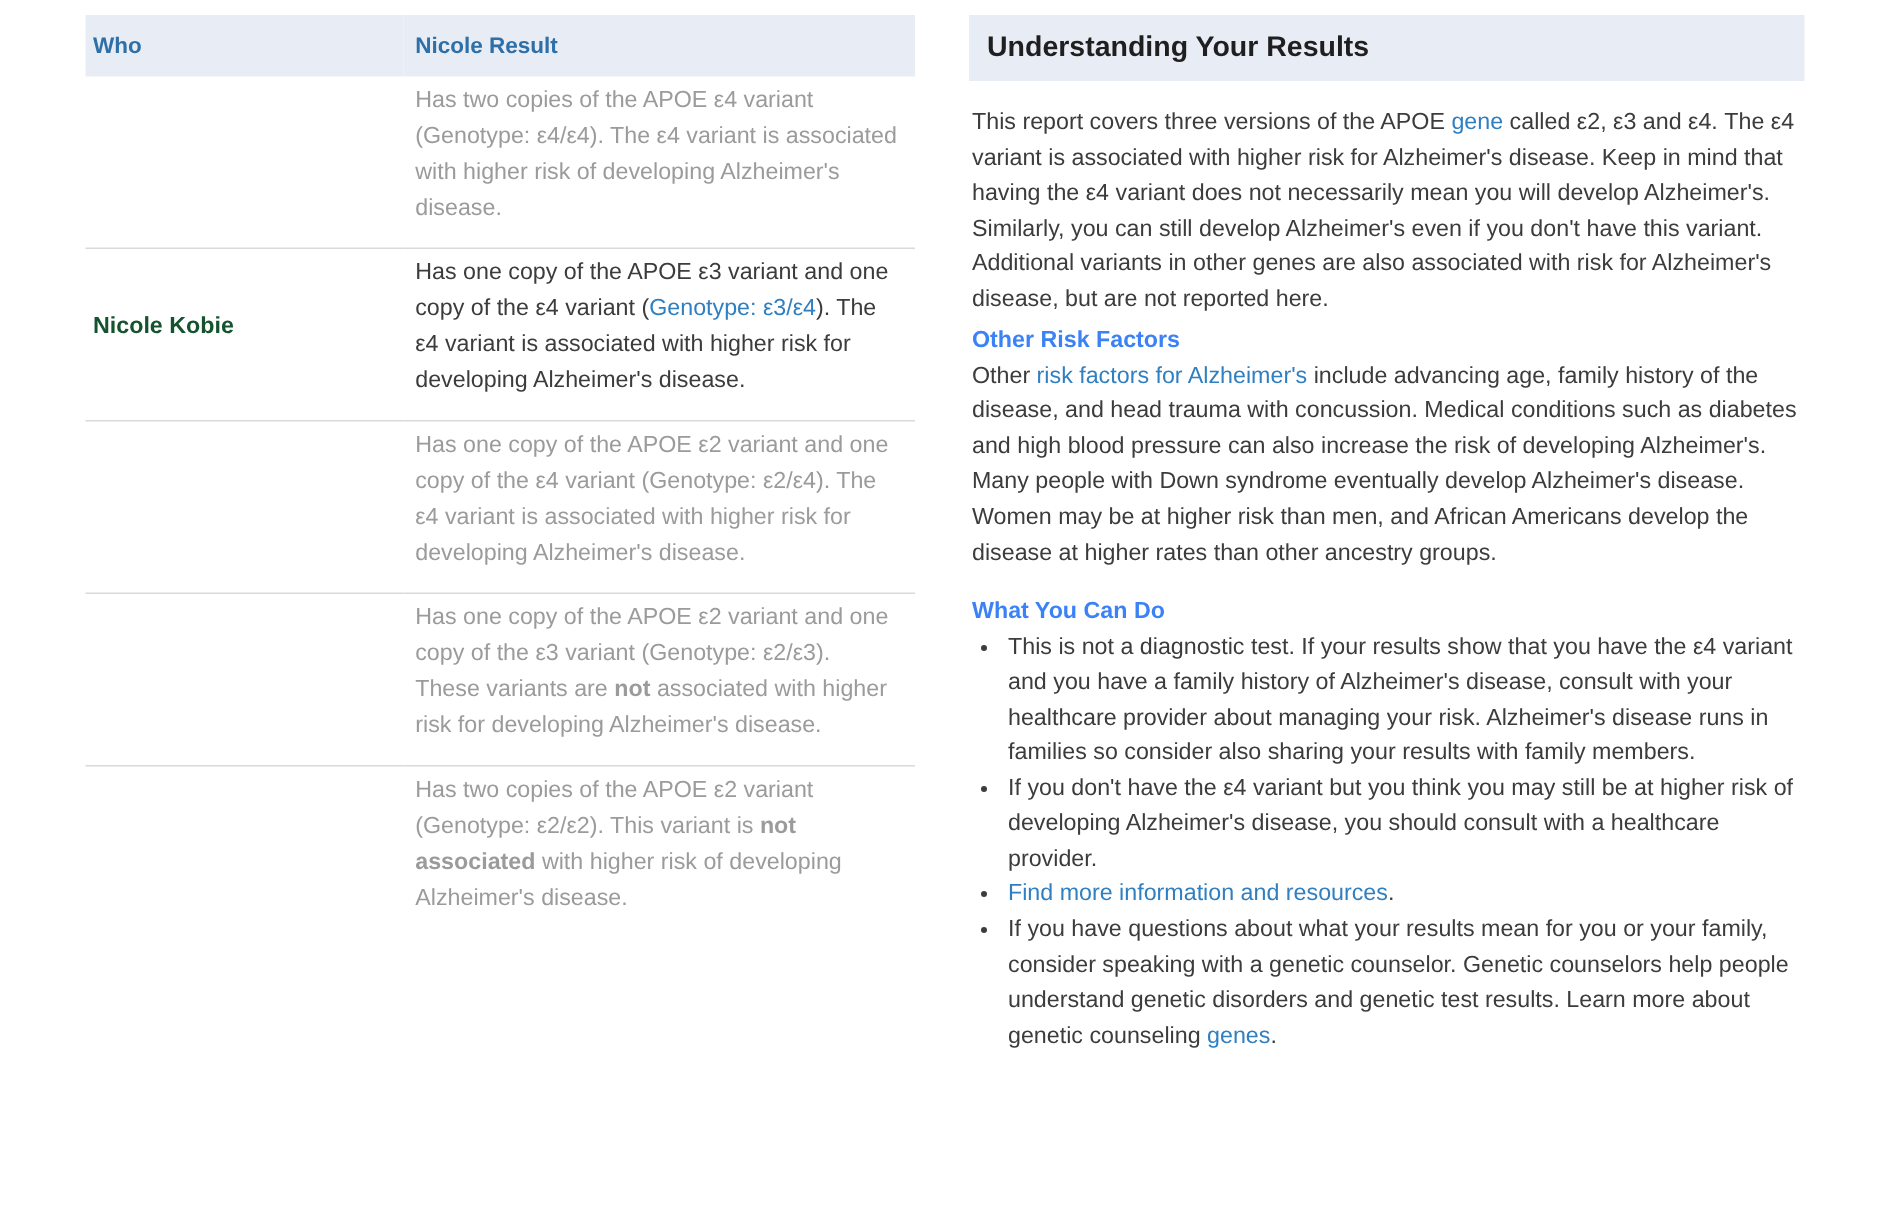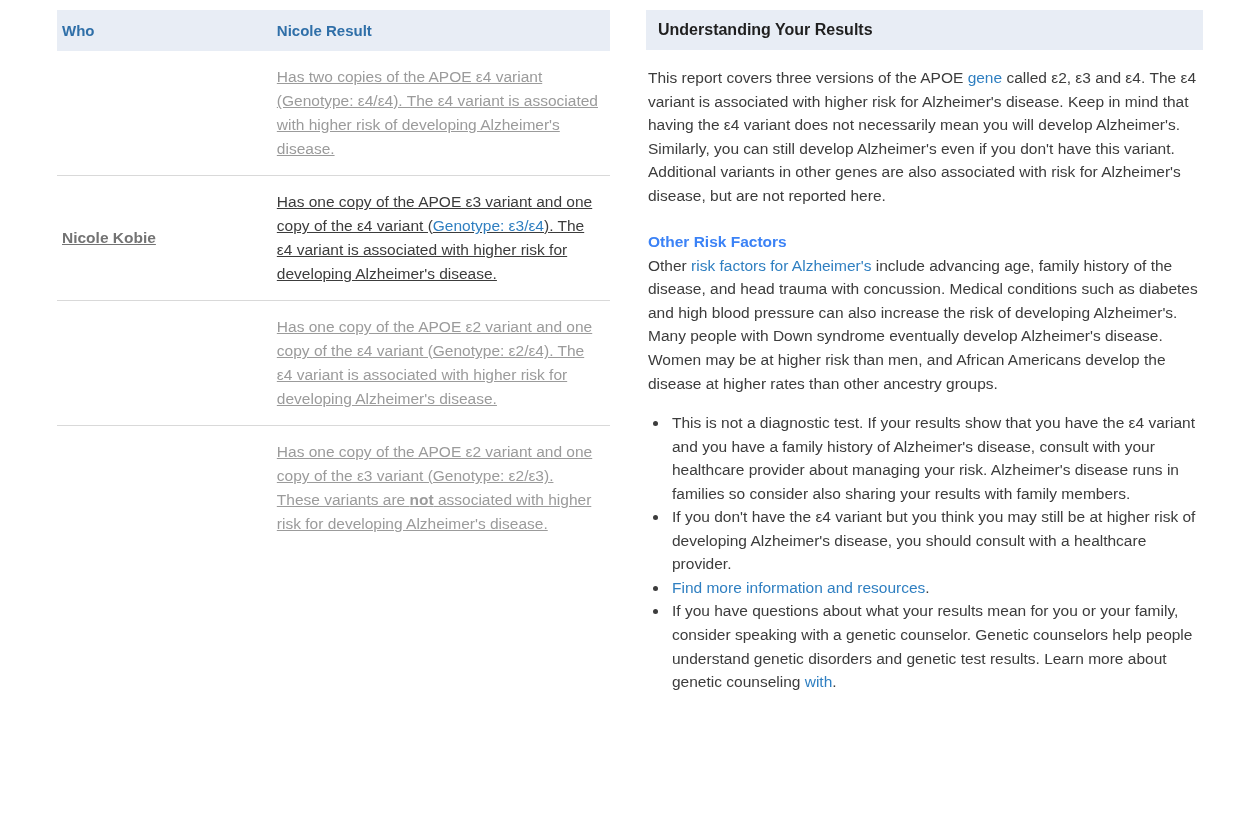--- a/index.html
+++ b/index.html
@@ -35,30 +35,29 @@
     font-weight: bold;
     text-align: left;
     padding: 12px 0 12px 0;
     vertical-align: middle;
   }
   .th-who { width: 212px; padding-left: 5px !important; }
   .th-result { width: 341px; padding-left: 8px !important; }
 
   .results-table td {
     vertical-align: top;
-    padding: 14px 0 14px 0;
+    padding: 4px 0 14px 0;
     font-size: 15.5px;
     line-height: 1.55;
     border-top: 1px solid #d9d9d9;
-    text-decoration: underline;
   }
   .results-table tr:first-child td { border-top: none; }
   .cell-who {
     padding-left: 5px !important;
-    color: #737373;
+    color: #14532d;
     font-weight: bold;
     font-size: 15.5px;
   }
   .cell-result {
     padding-left: 8px !important;
     padding-right: 10px !important;
     color: #9b9b9b;
   }
   .row-highlight .cell-result {
     color: #3c3c3c;
@@ -73,32 +72,32 @@
   
   .side-panel {
     position: absolute;
     left: 646px;
     top: 10px;
     width: 557px;
   }
   .side-head {
     background: #e8edf5;
     color: #1f1f1f;
-    font-size: 16px;
+    font-size: 19px;
     font-weight: bold;
     padding: 11px 0 11px 12px;
   }
   .side-body {
     padding: 16px 2px 0 2px;
     font-size: 15.5px;
     line-height: 1.52;
     color: #3c3c3c;
   }
   .side-body p {
-    margin: 0 0 23px 0;
+    margin: 0 0 4px 0;
   }
   .sec-title {
     font-weight: bold;
     color: #3b82f6;
     margin: 0;
   }
   .sec-block { margin-bottom: 16px; }
   .sec-block p { margin: 0; }
   ul.bullets {
     margin: 0;
@@ -133,37 +132,42 @@
           <td class="cell-result"><span>Has one copy of the APOE ε3 variant and one copy of the ε4 variant (</span><span class="link">Genotype: ε3/ε4</span><span>). The ε4 variant is associated with higher risk for developing Alzheimer's disease.</span></td>
         </tr>
         <tr>
           <td class="cell-who"></td>
           <td class="cell-result"><span>Has one copy of the APOE ε2 variant and one copy of the ε4 variant (Genotype: ε2/ε4). The ε4 variant is associated with higher risk for developing Alzheimer's disease.</span></td>
         </tr>
         <tr>
           <td class="cell-who"></td>
           <td class="cell-result"><span>Has one copy of the APOE ε2 variant and one copy of the ε3 variant (Genotype: ε2/ε3). These variants are </span><b>not</b><span> associated with higher risk for developing Alzheimer's disease.</span></td>
         </tr>
+        <tr>
+          <td class="cell-who"></td>
+          <td class="cell-result"><span>Has two copies of the APOE ε2 variant (Genotype: ε2/ε2). This variant is </span><b>not associated</b><span> with higher risk of developing Alzheimer's disease.</span></td>
+        </tr>
       </tbody>
   </table>
 
   <div class="side-panel">
     <div class="side-head">Understanding Your Results</div>
     <div class="side-body">
       <p id="intro-paragraph"><span>This report covers three versions of the APOE </span><span class="link">gene</span><span> called ε2, ε3 and ε4. The ε4 variant is associated with higher risk for Alzheimer's disease. Keep in mind that having the ε4 variant does not necessarily mean you will develop Alzheimer's. Similarly, you can still develop Alzheimer's even if you don't have this variant. Additional variants in other genes are also associated with risk for Alzheimer's disease, but are not reported here.</span></p>
 
       <div class="sec-block">
         <p class="sec-title">Other Risk Factors</p>
         <p id="other-risk-text"><span>Other </span><span class="link">risk factors for Alzheimer's</span><span> include advancing age, family history of the disease, and head trauma with concussion. Medical conditions such as diabetes and high blood pressure can also increase the risk of developing Alzheimer's. Many people with Down syndrome eventually develop Alzheimer's disease. Women may be at higher risk than men, and African Americans develop the disease at higher rates than other ancestry groups.</span></p>
       </div>
 
       <div class="sec-block">
+        <p class="sec-title">What You Can Do</p>
         <ul class="bullets" id="bullet-list">
             <li><span>This is not a diagnostic test. If your results show that you have the ε4 variant and you have a family history of Alzheimer's disease, consult with your healthcare provider about managing your risk. Alzheimer's disease runs in families so consider also sharing your results with family members.</span></li>
             <li><span>If you don't have the ε4 variant but you think you may still be at higher risk of developing Alzheimer's disease, you should consult with a healthcare provider.</span></li>
             <li><span class="link">Find more information and resources</span><span>.</span></li>
-            <li><span>If you have questions about what your results mean for you or your family, consider speaking with a genetic counselor. Genetic counselors help people understand genetic disorders and genetic test results. Learn more about genetic counseling </span><span class="link">with</span><span>.</span></li>
+            <li><span>If you have questions about what your results mean for you or your family, consider speaking with a genetic counselor. Genetic counselors help people understand genetic disorders and genetic test results. Learn more about genetic counseling </span><span class="link">genes</span><span>.</span></li>
           </ul>
       </div>
     </div>
   </div>
 
 </div>
 
 </body></html>

